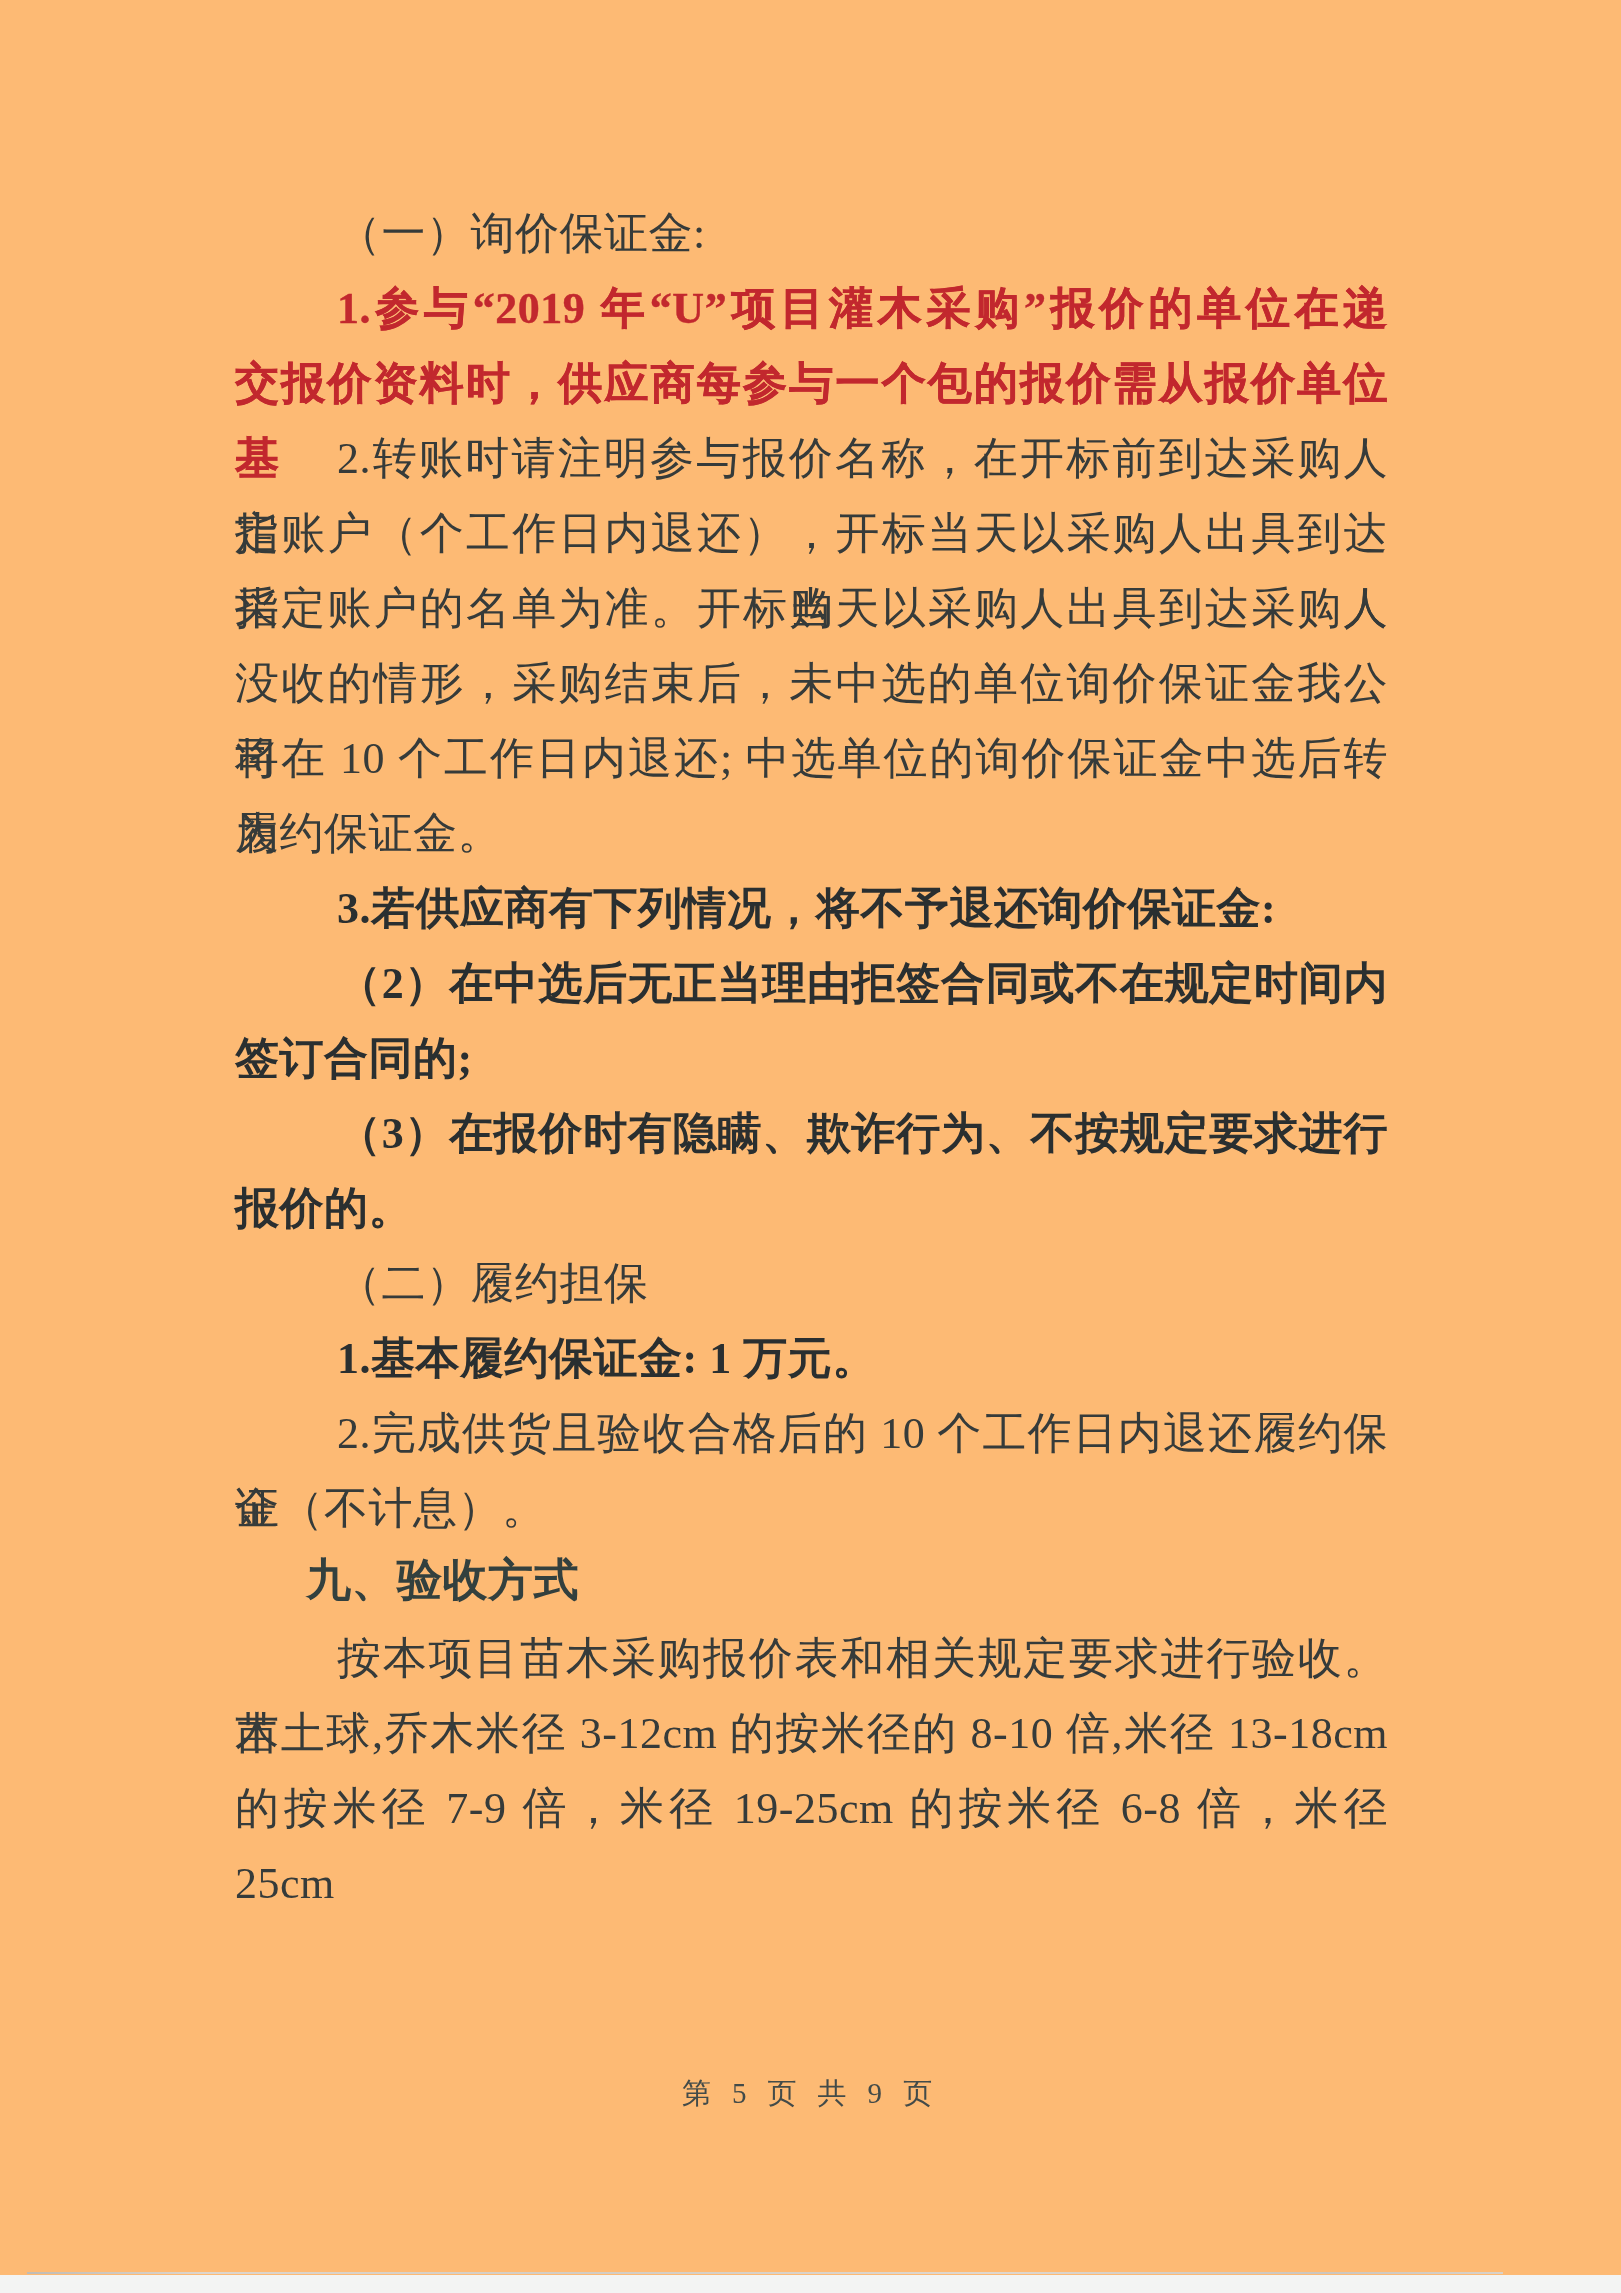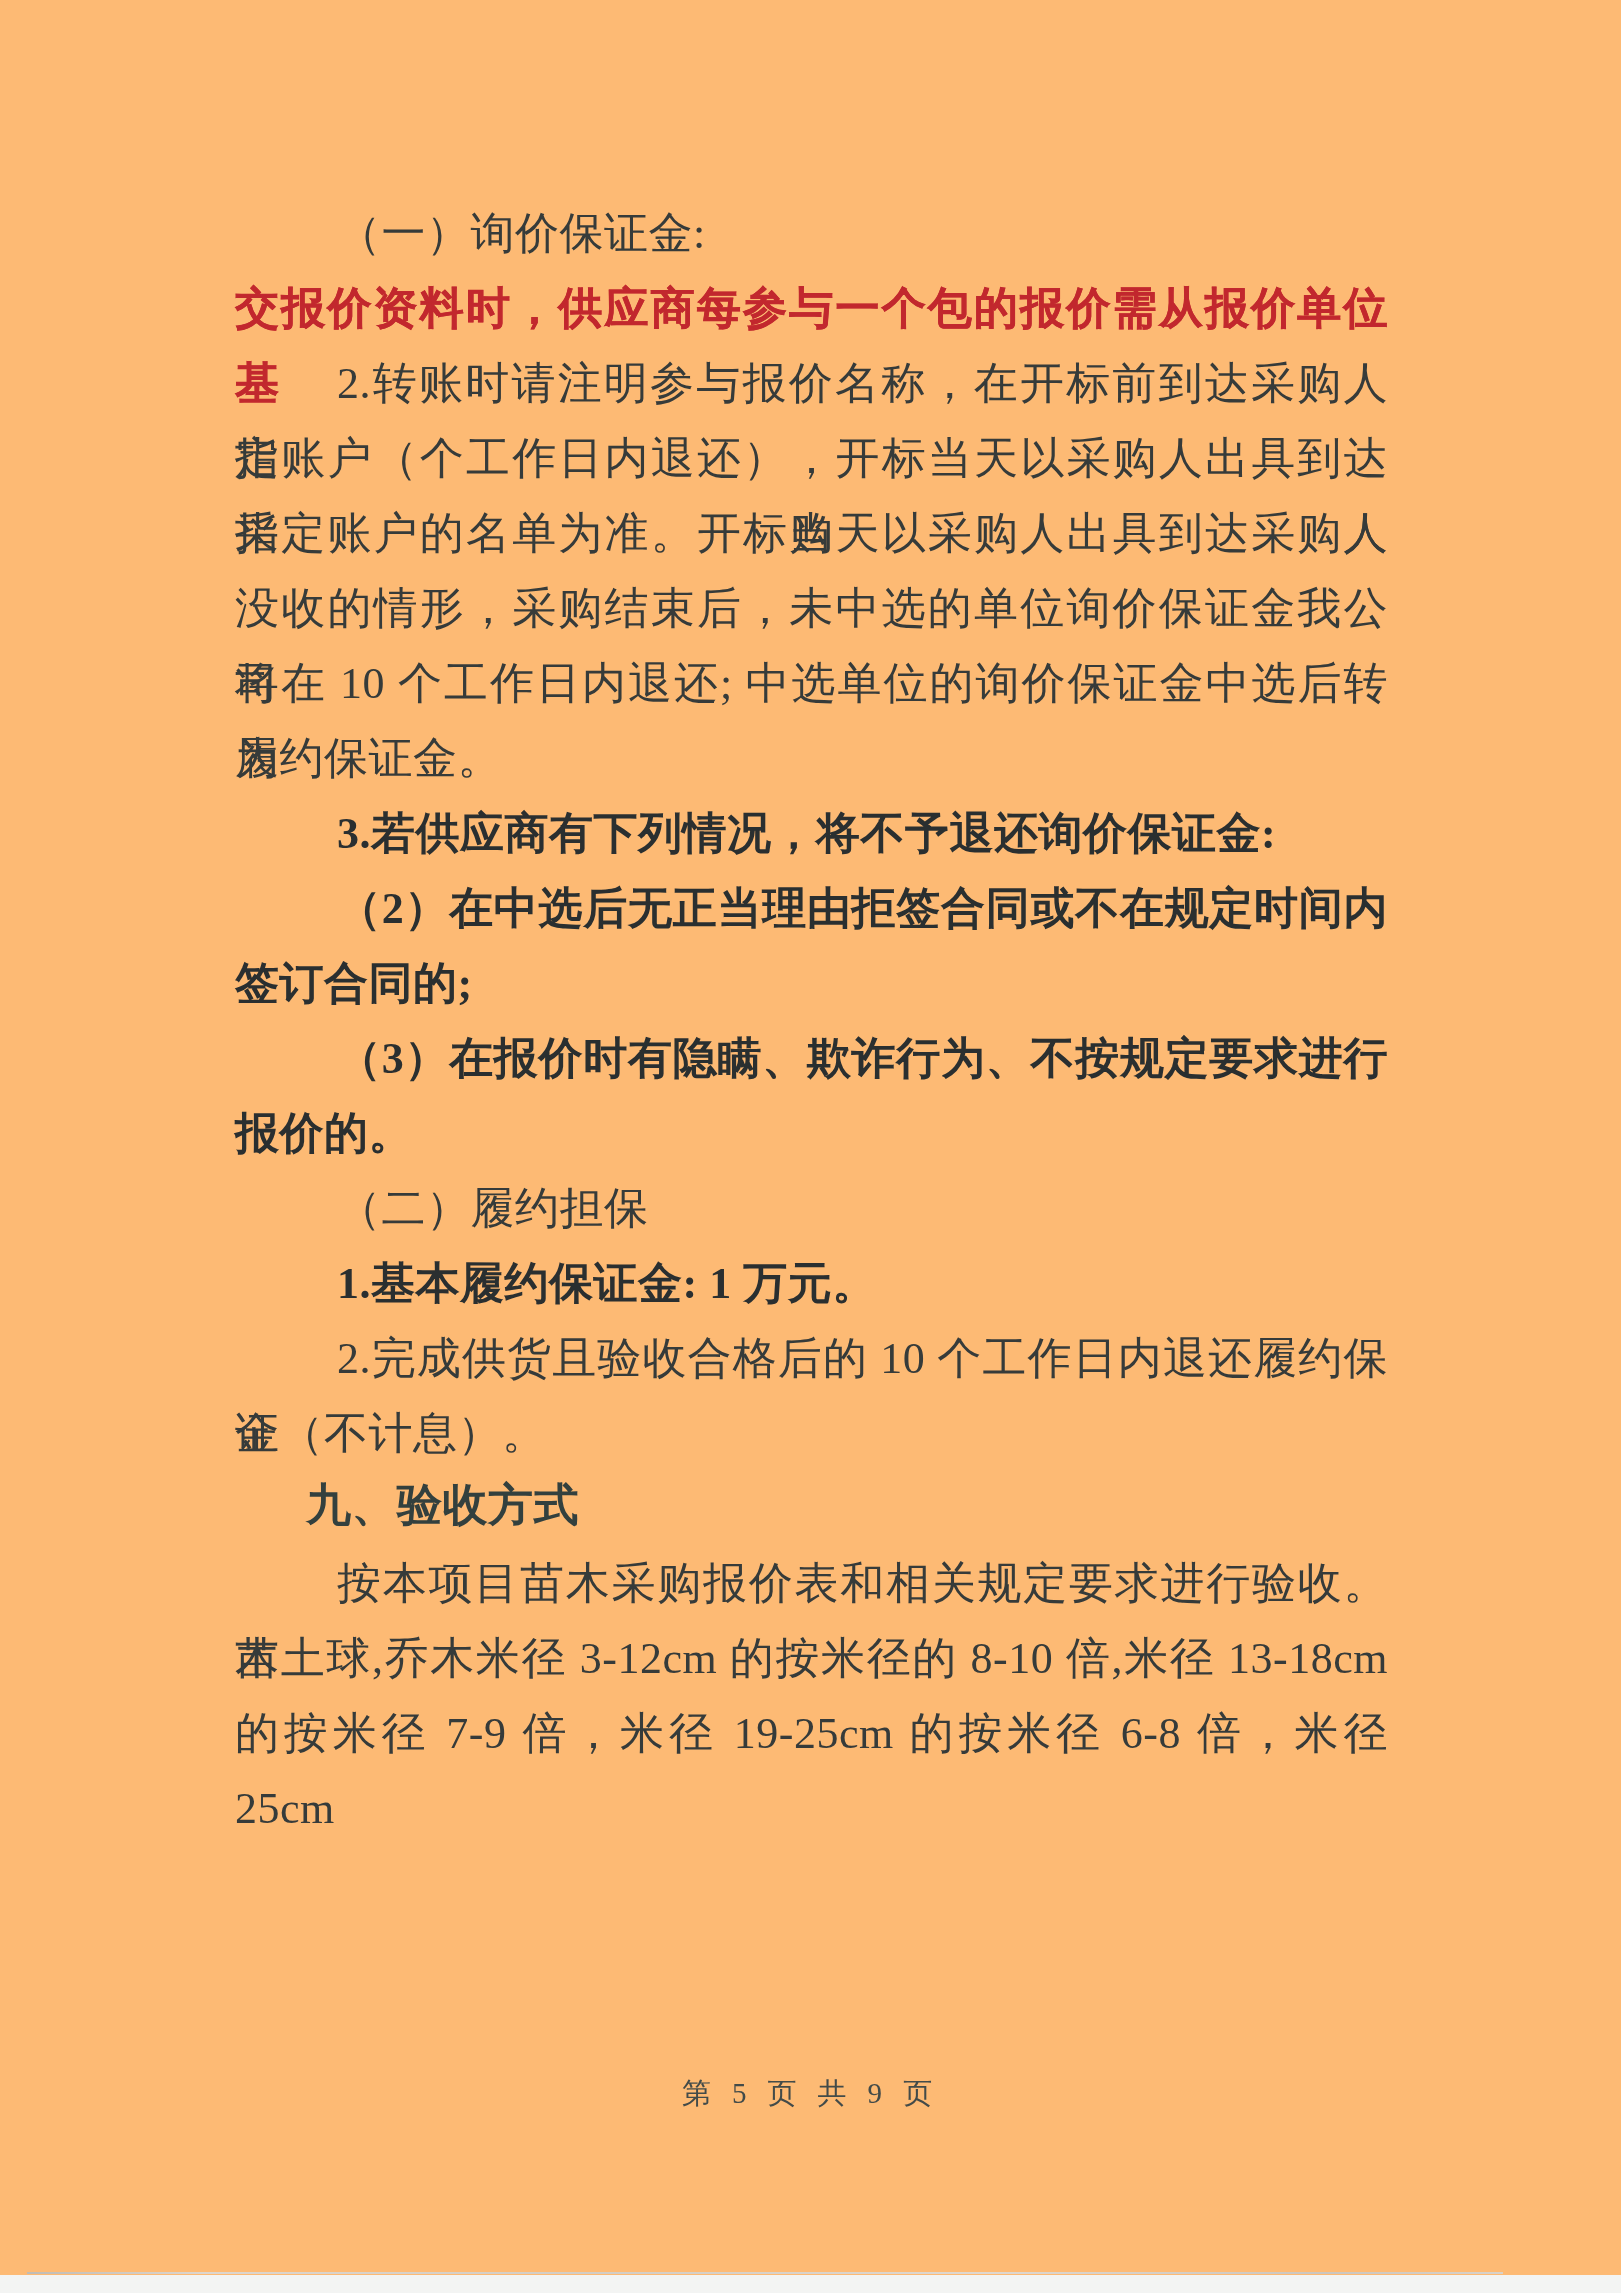--- a/index.html
+++ b/index.html
@@ -72,20 +72,21 @@
     width:100%; height:18.6px;
     background:#f3f4f3;
   }
 </style>
 </head>
 <body>
 
 <div class="page">
   <div class="doc-body">
       <div class="line ind">（一）询价保证金:</div>
+      <div class="line red ind fill">1.参与“2019 年“U”项目灌木采购”报价的单位在递</div>
       <div class="line red fill">交报价资料时，供应商每参与一个包的报价需从报价单位基</div>
       <div class="line ind fill">2.转账时请注明参与报价名称，在开标前到达采购人指</div>
       <div class="line fill">定账户（个工作日内退还），开标当天以采购人出具到达采购人</div>
       <div class="line fill">指定账户的名单为准。开标当天以采购人出具到达采购人</div>
       <div class="line fill">没收的情形，采购结束后，未中选的单位询价保证金我公司</div>
       <div class="line fill">将在 10 个工作日内退还; 中选单位的询价保证金中选后转为</div>
       <div class="line">履约保证金。</div>
       <div class="line bold ind">3.若供应商有下列情况，将不予退还询价保证金:</div>
       <div class="line bold ind fill">（2）在中选后无正当理由拒签合同或不在规定时间内</div>
       <div class="line bold">签订合同的;</div>

